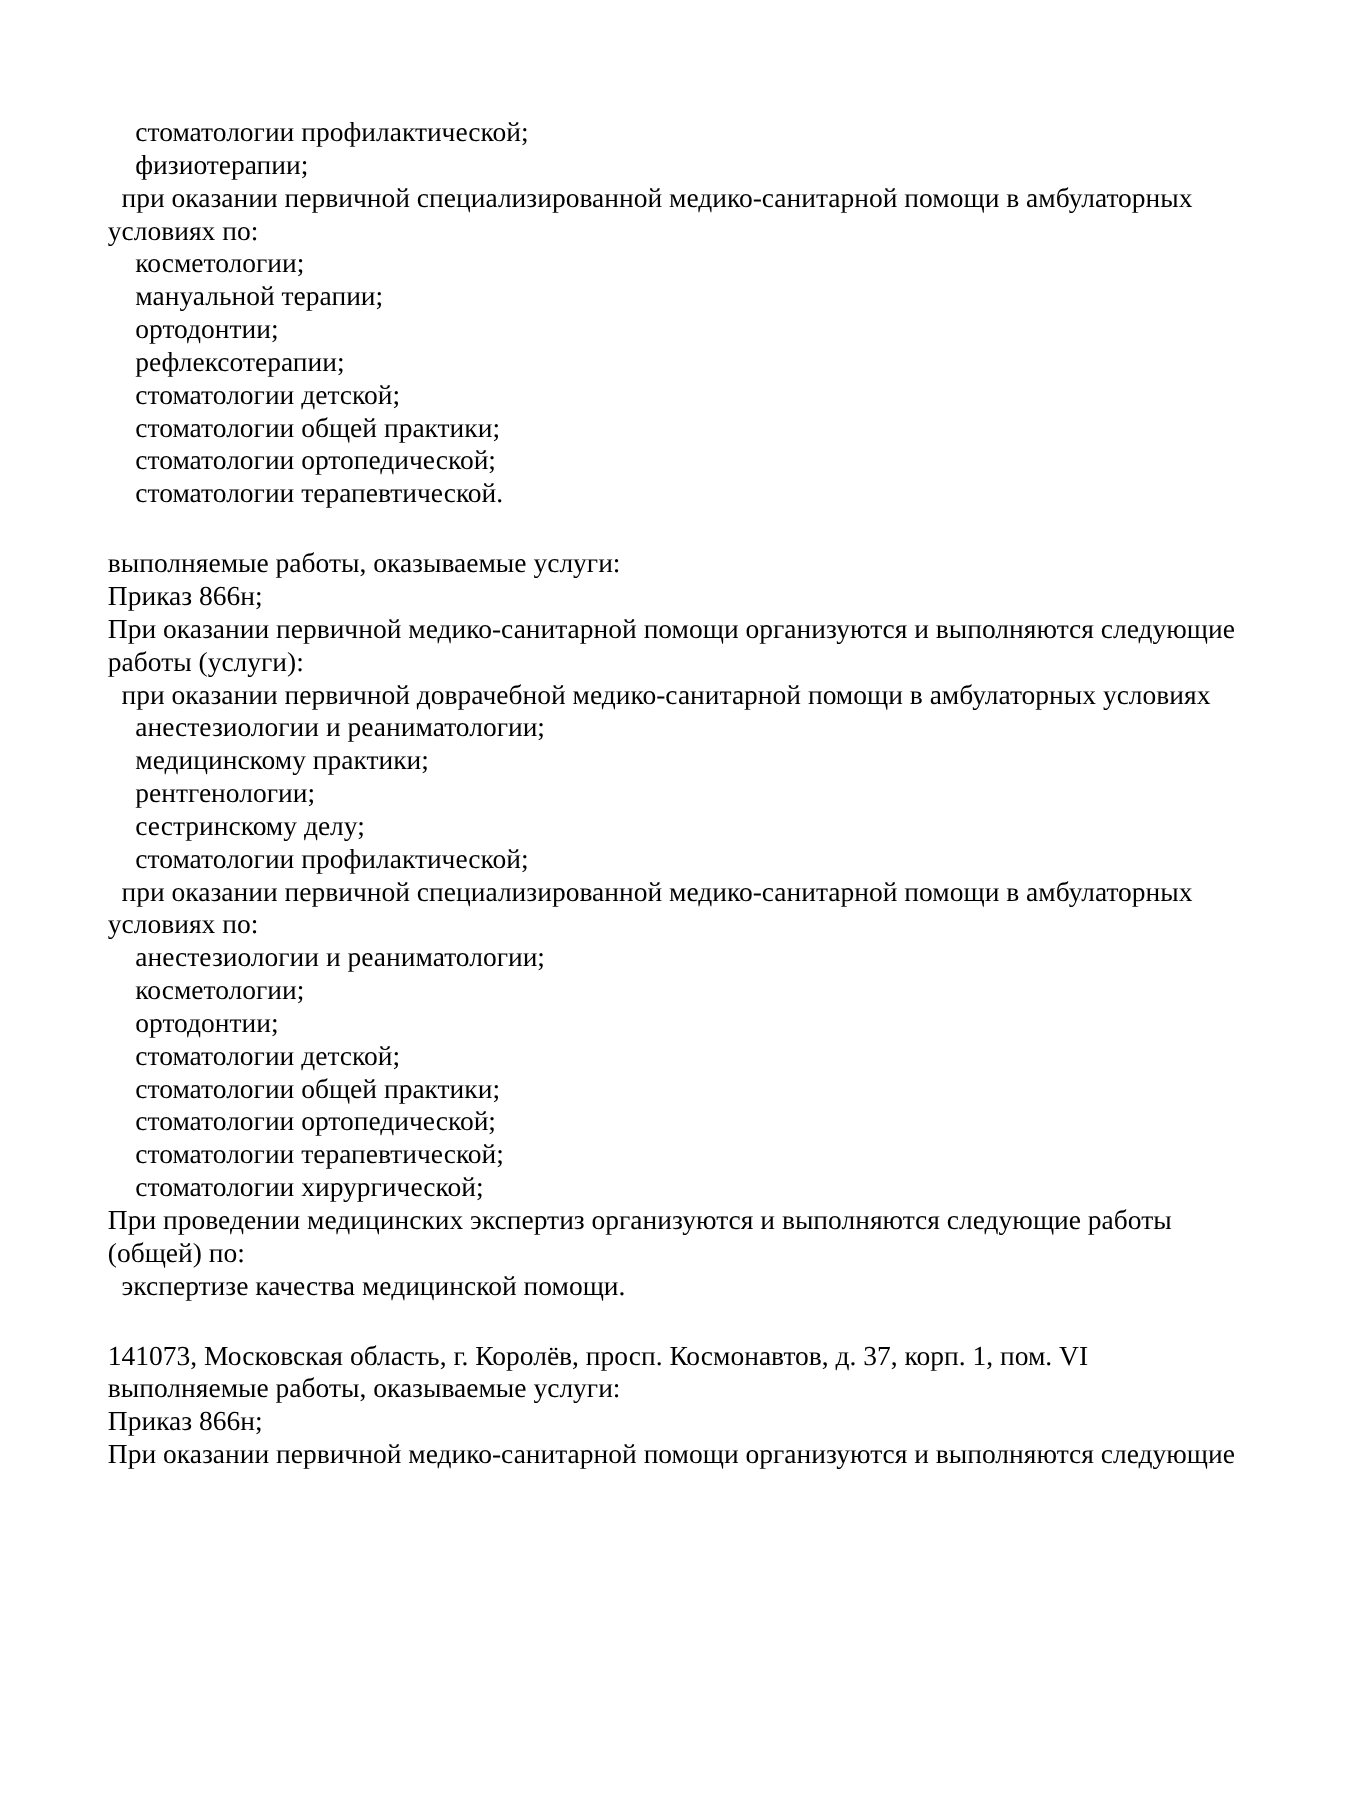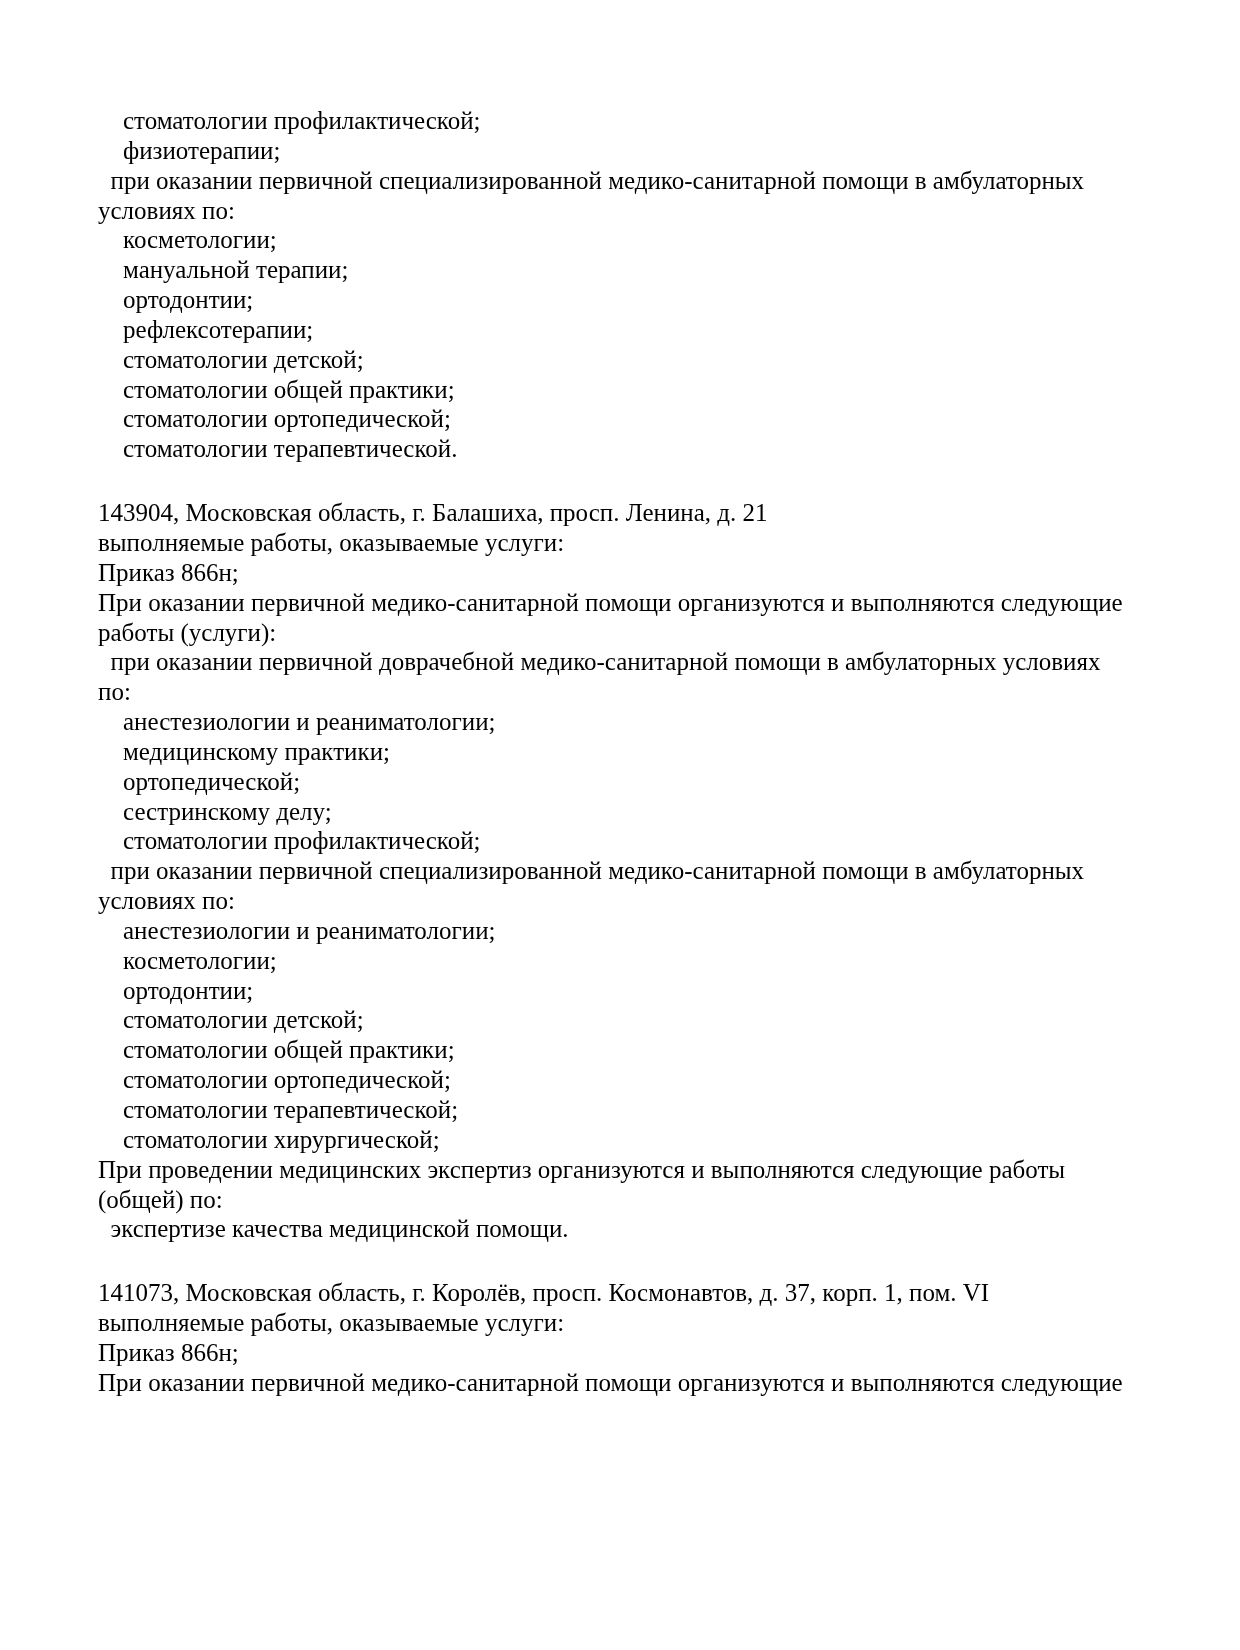--- a/index.html
+++ b/index.html
@@ -50,30 +50,28 @@
     <div class="line">    мануальной терапии;</div>
     <div class="line">    ортодонтии;</div>
     <div class="line">    рефлексотерапии;</div>
     <div class="line">    стоматологии детской;</div>
     <div class="line">    стоматологии общей практики;</div>
     <div class="line">    стоматологии ортопедической;</div>
     <div class="line">    стоматологии терапевтической.</div>
   </div>
 
   <div class="doc-section">
-    <div class="line">143904, Московская область, г. Балашиха, просп. Ленина, д. 21</div>
     <div class="line">выполняемые работы, оказываемые услуги:</div>
     <div class="line">Приказ 866н;</div>
     <div class="line">При оказании первичной медико-санитарной помощи организуются и выполняются следующие</div>
     <div class="line">работы (услуги):</div>
     <div class="line">  при оказании первичной доврачебной медико-санитарной помощи в амбулаторных условиях</div>
-    <div class="line">по:</div>
     <div class="line">    анестезиологии и реаниматологии;</div>
     <div class="line">    медицинскому практики;</div>
-    <div class="line">    ортопедической;</div>
+    <div class="line">    рентгенологии;</div>
     <div class="line">    сестринскому делу;</div>
     <div class="line">    стоматологии профилактической;</div>
     <div class="line">  при оказании первичной специализированной медико-санитарной помощи в амбулаторных</div>
     <div class="line">условиях по:</div>
     <div class="line">    анестезиологии и реаниматологии;</div>
     <div class="line">    косметологии;</div>
     <div class="line">    ортодонтии;</div>
     <div class="line">    стоматологии детской;</div>
     <div class="line">    стоматологии общей практики;</div>
     <div class="line">    стоматологии ортопедической;</div>

